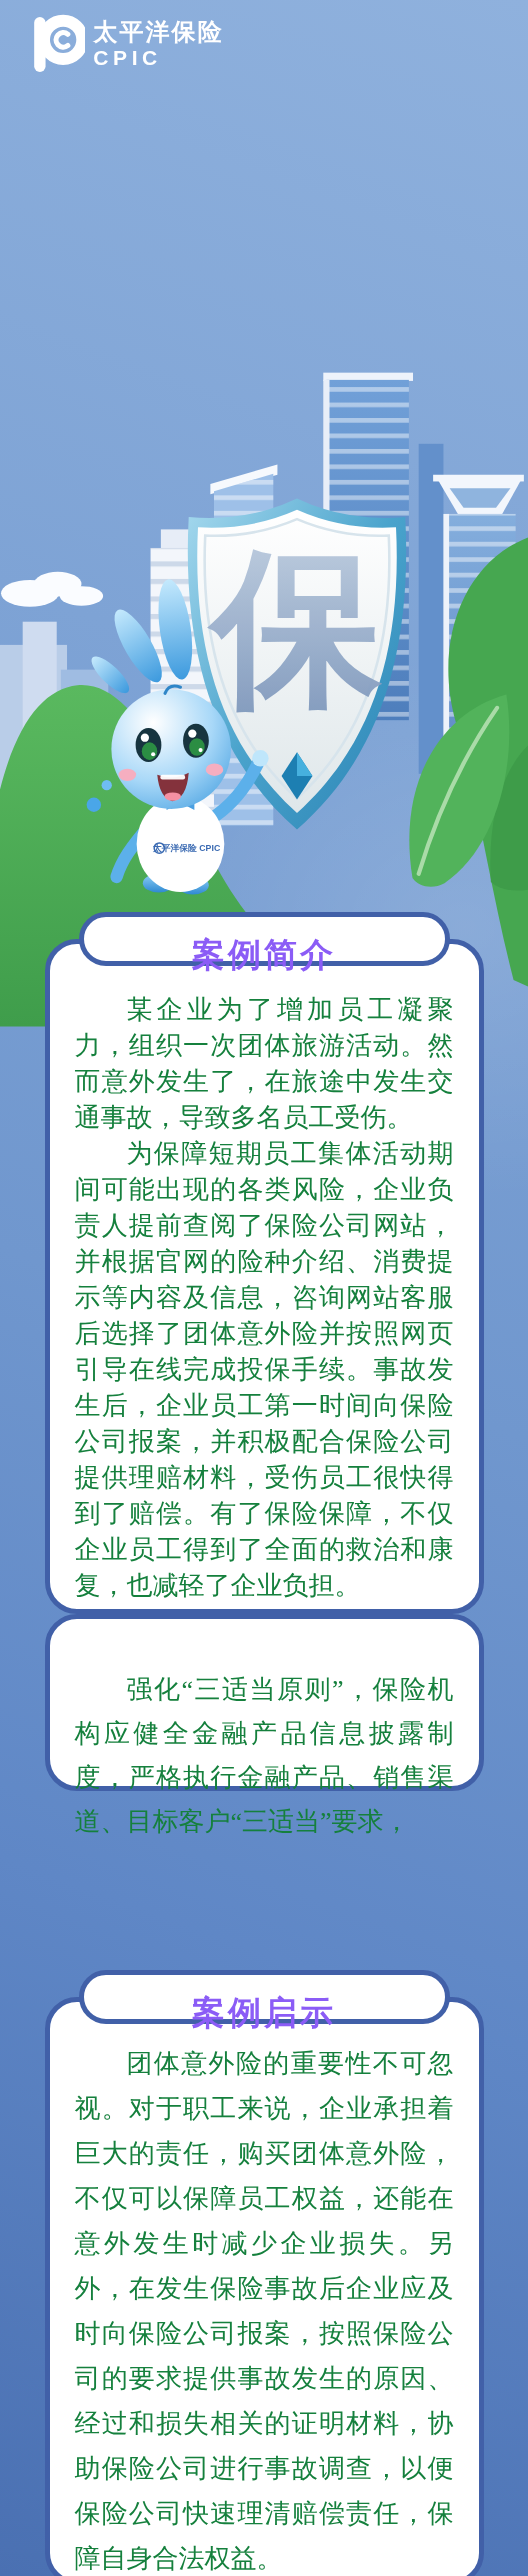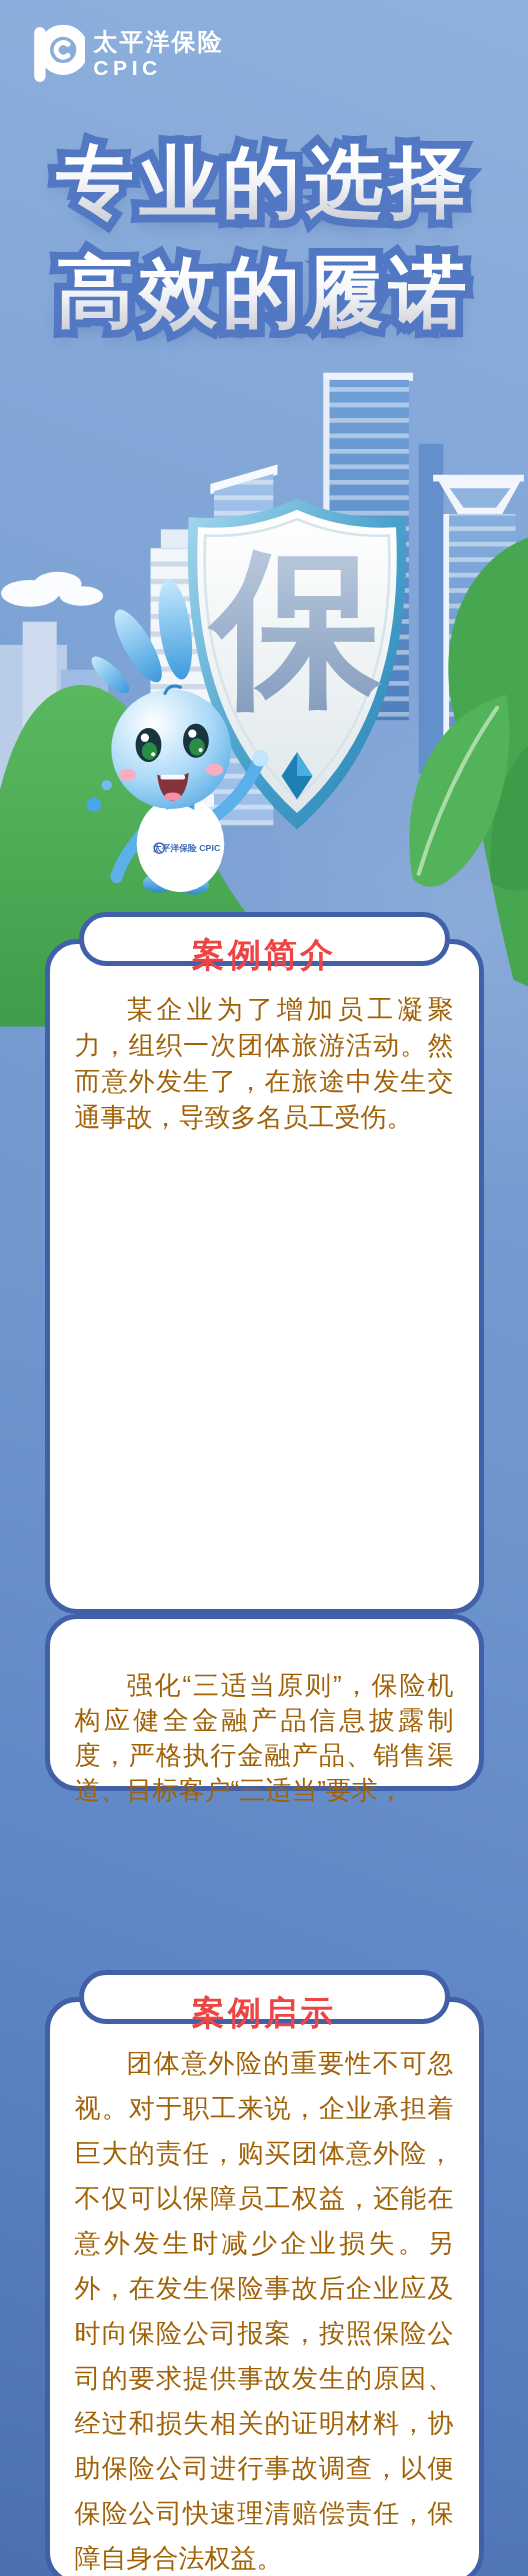--- a/index.html
+++ b/index.html
@@ -6,21 +6,21 @@
   .poster{
     position:relative;
     width:528px;height:2576px;
     overflow:hidden;
     font-family:"Liberation Sans","DejaVu Sans",sans-serif;
     background:
       radial-gradient(464px 392px at 88% 36%, rgba(255,255,255,0.12), rgba(255,255,255,0) 70%),
       linear-gradient(200deg,#8fb1dd 0%,#7ea3d5 28%,#7097ce 52%,#5f87c6 74%,#4a70b2 100%);
   }
   
-  .brand{position:absolute;top:24px;left:33px;display:flex;align-items:center;gap:8.3px;color:#ffffff;z-index:3;}
+  .brand{position:absolute;top:14px;left:33px;display:flex;align-items:center;gap:8.3px;color:#ffffff;z-index:3;}
   .brand-mark{width:52px;height:61px;display:block;}
   .brand-cn{font-size:24px;font-weight:bold;letter-spacing:2.1px;line-height:1.1;}
   .brand-en{font-size:21px;font-weight:bold;letter-spacing:4.6px;line-height:1.2;}
   
   .hero-title{position:absolute;top:129px;left:0;width:100%;text-align:center;z-index:3;}
   .title-line{position:relative;height:110px;line-height:106px;font-size:78px;font-weight:900;letter-spacing:5.2px;white-space:nowrap;}
   .title-line .t-back{
     position:absolute;left:0;right:0;top:0;
     -webkit-text-stroke:15.5px #5277c3;color:#5277c3;
     text-shadow:0 8.3px 15.5px rgba(36,68,138,.38);
@@ -33,62 +33,54 @@
   
   .illustration{position:absolute;top:0;left:0;z-index:1;}
   
   .card{position:absolute;left:0;width:100%;z-index:2;}
   .card-pill{
     position:relative;z-index:2;
     width:371px;height:54px;margin:0 auto;
     box-sizing:border-box;border:5.2px solid #4160a8;border-radius:31px;
     background:#ffffff;display:flex;align-items:center;justify-content:center;
   }
-  .card-pill span{font-size:33px;font-weight:bold;color:#ef4444;letter-spacing:3.1px;margin-top:32px;}
+  .card-pill span{font-size:33px;font-weight:bold;color:#8b5cf6;letter-spacing:3.1px;margin-top:32px;}
   .card-body{
     position:relative;z-index:1;
     width:439px;margin:-27px auto 0;
     box-sizing:border-box;border:5.2px solid #4160a8;border-radius:32px;
     background:#ffffff;
-    color:#a16207;font-size:26px;font-weight:500;
+    color:#15803d;font-size:26px;font-weight:500;
     text-align:justify;
   }
   .card-body p{margin:0;text-indent:2em;}
   .body-1{height:675px;padding:47px 25px 20.6px;}
   .body-1 p{line-height:36px;}
   .body-2{height:177px;padding:49px 25px 10.3px;}
-  .body-2 p{line-height:35px;}
+  .body-2 p{line-height:44px;font-family:Liberation Serif, serif;}
   .body-3{height:588px;padding:39px 25px 37px;}
   .body-3 p{line-height:45px;}
 </style>
 </head>
 <body>
 
 <div class="poster">
 
   <header class="brand">
     <svg class="brand-mark" viewBox="0 0 100 118" aria-hidden="true">
       <rect x="2" y="6" width="22" height="106" rx="11" fill="#ffffff"></rect>
       <circle cx="58" cy="50" r="37" fill="none" stroke="#ffffff" stroke-width="23"></circle>
       <path d="M67,39 A14,14 0 1 0 67,61" fill="none" stroke="#ffffff" stroke-width="10" stroke-linecap="round"></path>
     </svg>
     <div class="brand-text">
       <div class="brand-cn">太平洋保险</div>
       <div class="brand-en">CPIC</div>
     </div>
   </header>
 
-  <div class="hero-title">
-    <div class="title-line">
-      <span class="t-back">专业的选择</span><span class="t-front">专业的选择</span>
-    </div>
-    <div class="title-line">
-      <span class="t-back">高效的履诺</span><span class="t-front">高效的履诺</span>
-    </div>
-  </div>
 
   <svg class="illustration" width="528" height="1032" viewBox="0 0 1024 2000">
     <defs>
       <linearGradient id="towerGrad" x1="0" y1="0" x2="0" y2="1">
         <stop offset="0" stop-color="#71a0d8"></stop>
           <stop offset="1" stop-color="#4e7ebc"></stop>
       </linearGradient>
       <linearGradient id="towerGrad2" x1="0" y1="0" x2="0" y2="1">
         <stop offset="0" stop-color="#84aedd"></stop>
           <stop offset="1" stop-color="#5b86c4"></stop>
@@ -239,20 +231,21 @@
       </g>
     </g>
   </svg>
 
   <section class="card" style="top:912px;">
     <div class="card-pill">
       <span>案例简介</span>
     </div>
     <div class="card-body body-1">
       <p>某企业为了增加员工凝聚力，组织一次团体旅游活动。然而意外发生了，在旅途中发生交通事故，导致多名员工受伤。</p>
+      <p>为保障短期员工集体活动期间可能出现的各类风险，企业负责人提前查阅了保险公司网站，并根据官网的险种介绍、消费提示等内容及信息，咨询网站客服后选择了团体意外险并按照网页引导在线完成投保手续。事故发生后，企业员工第一时间向保险公司报案，并积极配合保险公司提供理赔材料，受伤员工很快得到了赔偿。有了保险保障，不仅企业员工得到了全面的救治和康复，也减轻了企业负担。</p>
     </div>
   </section>
 
   <section class="card" style="top:1641px;">
     <div class="card-body body-2">
       <p>强化“三适当原则”，保险机构应健全金融产品信息披露制度，严格执行金融产品、销售渠道、目标客户“三适当”要求，</p>
     </div>
   </section>
 
   <section class="card" style="top:1970px;">

